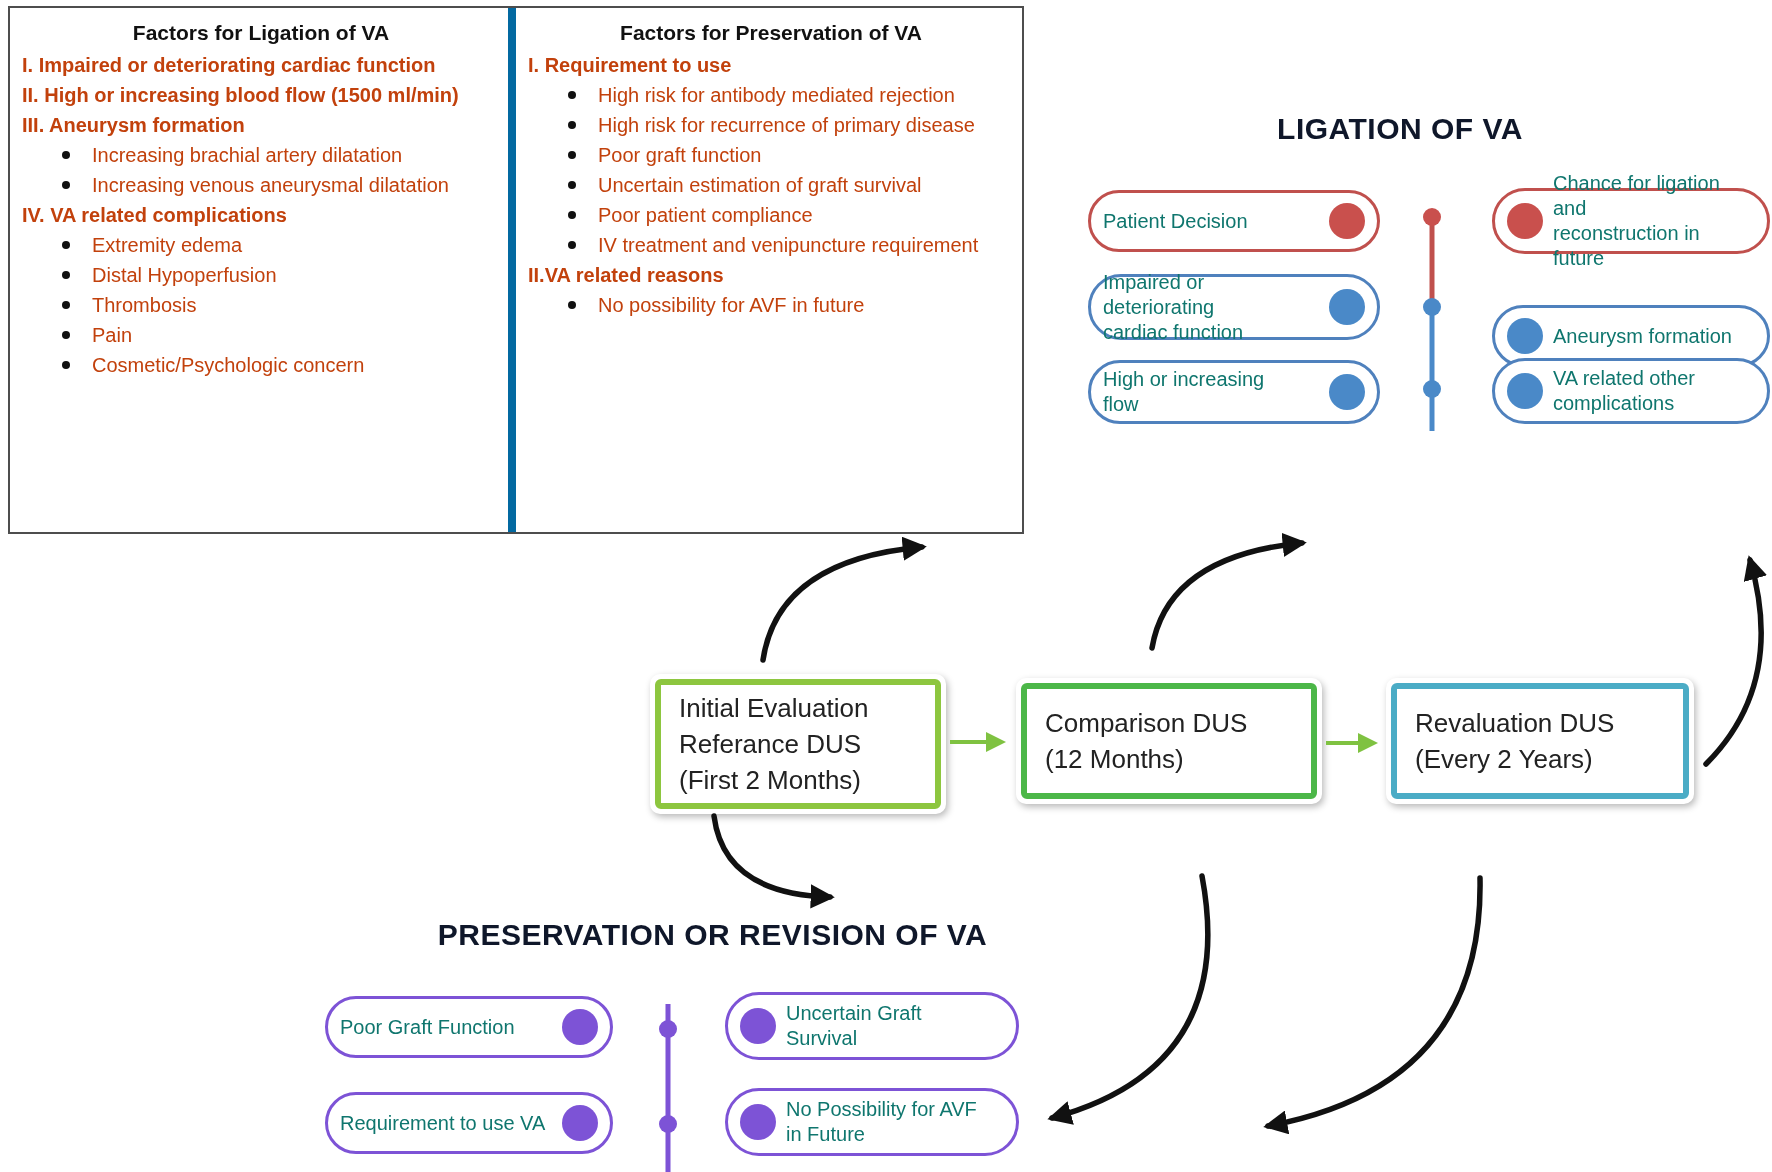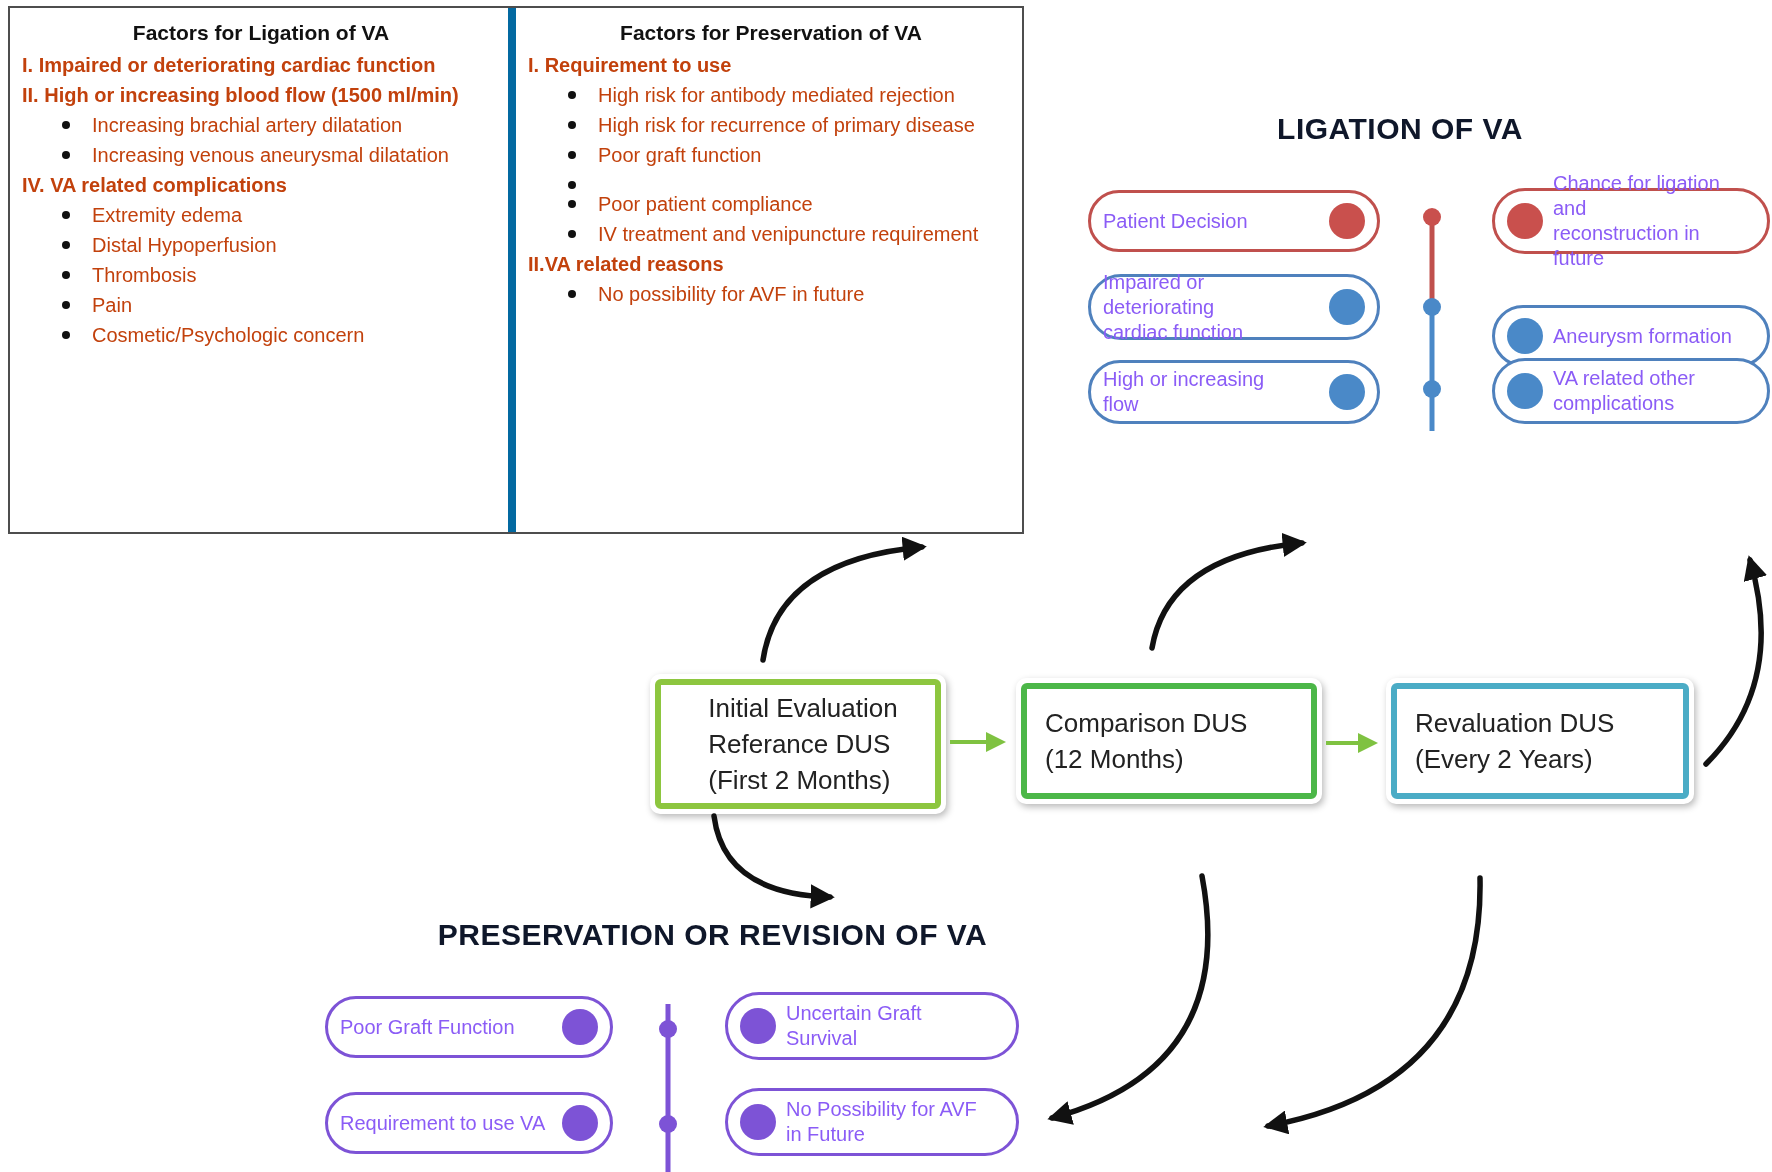--- a/index.html
+++ b/index.html
@@ -24,49 +24,50 @@
 
   
   .section-title { position:absolute; font-weight:bold; font-size:30px; letter-spacing:0.5px;
     text-align:center; color:#0f172a; }
 
   
   .pill { position:absolute; display:flex; align-items:center; background:#fff;
     border-radius:40px; border:3px solid #888; padding:0 12px; gap:10px; }
   .pill.dot-right { justify-content:space-between; }
   .pill.dot-left  { justify-content:flex-start; }
-  .pill-text { font-size:20px; line-height:25px; white-space:pre-line; color:#8b5cf6; }
+  .pill-text { font-size:20px; line-height:25px; white-space:pre-line; color:#0f766e; }
   .pill-dot { width:36px; height:36px; border-radius:50%; flex:0 0 36px; }
   .bc-red { border-color:#c0504d; }   .bg-red { background:#c9504d; }
   .bc-blue { border-color:#4f81bd; }  .bg-blue { background:#4a89c8; }
   .bc-purple { border-color:#7d53d6; }.bg-purple { background:#7d53d6; }
 
   
   .step { position:absolute; background:#fff; border-radius:10px; padding:5px;
     box-shadow:2px 3px 7px rgba(0,0,0,0.28); }
   .step-inner { width:100%; height:100%; border:6px solid #888; border-radius:6px;
     display:flex; align-items:center; padding:8px 8px 8px 18px; background:#fff; }
   .step-label { font-size:26px; line-height:36px; color:#222; white-space:pre-line; }
-  .b-green1 { border-color:#8dc63f;justify-content:center; }
+  .b-green1 { border-color:#8dc63f; }
   .b-green2 { border-color:#4cb748; }
   .b-cyan   { border-color:#4bacc6; }
 
   
   #overlay { position:absolute; left:0; top:0; pointer-events:none; z-index:3; }
 </style>
 </head>
 <body>
 
 <div id="canvas">
 
   <div class="factor-table">
     <div class="ftable-col left col-left">
       <div class="ftable-title">Factors for Ligation of VA</div>
       <div class="t-row heading">I. Impaired or deteriorating cardiac function</div>
       <div class="t-row heading">II. High or increasing blood flow (1500 ml/min)</div>
+      <div class="t-row heading">III. Aneurysm formation</div>
       <div class="t-row bullet">
         <span class="b-dot"></span>
         <span class="b-text">Increasing brachial artery dilatation</span>
       </div>
       <div class="t-row bullet">
         <span class="b-dot"></span>
         <span class="b-text">Increasing venous aneurysmal dilatation</span>
       </div>
       <div class="t-row heading">IV. VA related complications</div>
       <div class="t-row bullet">
@@ -101,20 +102,21 @@
       <div class="t-row bullet">
         <span class="b-dot"></span>
         <span class="b-text">High risk for recurrence of primary disease</span>
       </div>
       <div class="t-row bullet">
         <span class="b-dot"></span>
         <span class="b-text">Poor graft function</span>
       </div>
       <div class="t-row bullet">
         <span class="b-dot"></span>
+        <span class="b-text">Uncertain estimation of graft survival</span>
       </div>
       <div class="t-row bullet">
         <span class="b-dot"></span>
         <span class="b-text">Poor patient compliance</span>
       </div>
       <div class="t-row bullet">
         <span class="b-dot"></span>
         <span class="b-text">IV treatment and venipuncture requirement</span>
       </div>
       <div class="t-row heading">II.VA related reasons</div>

